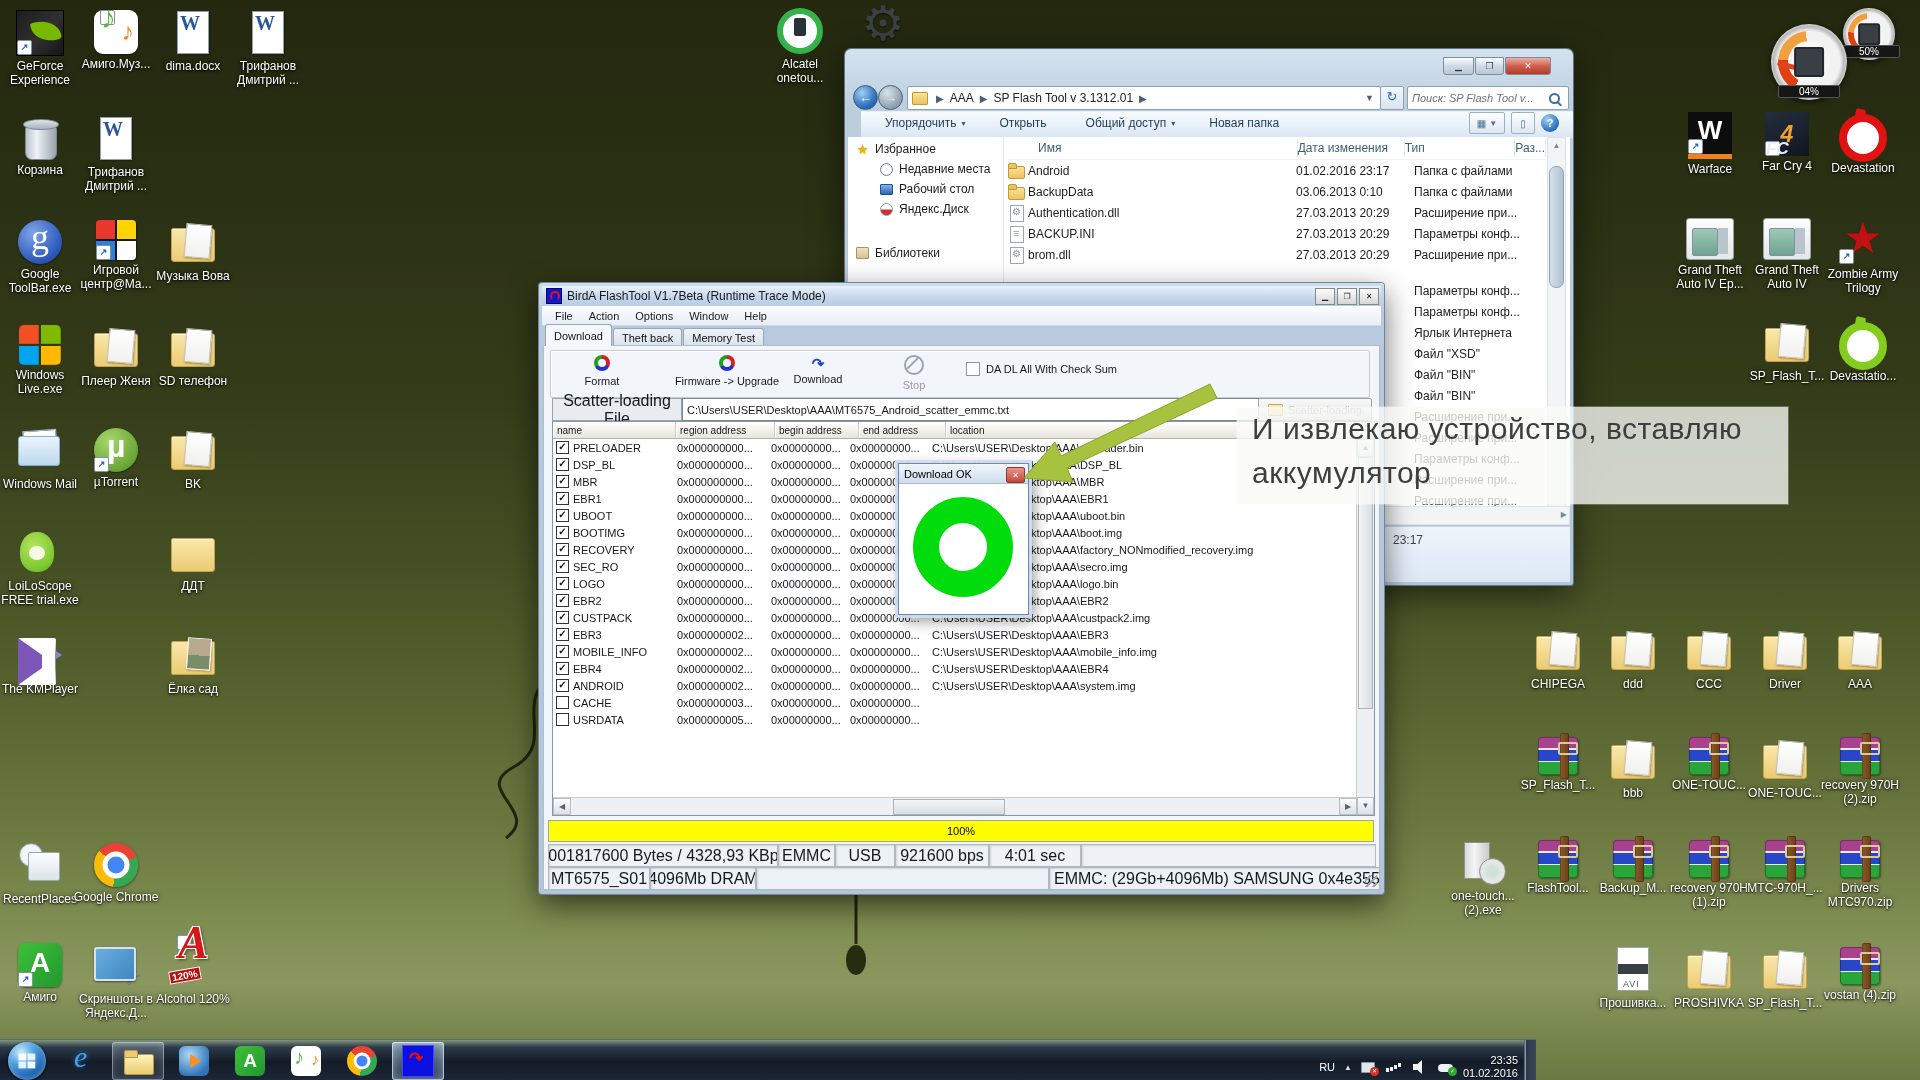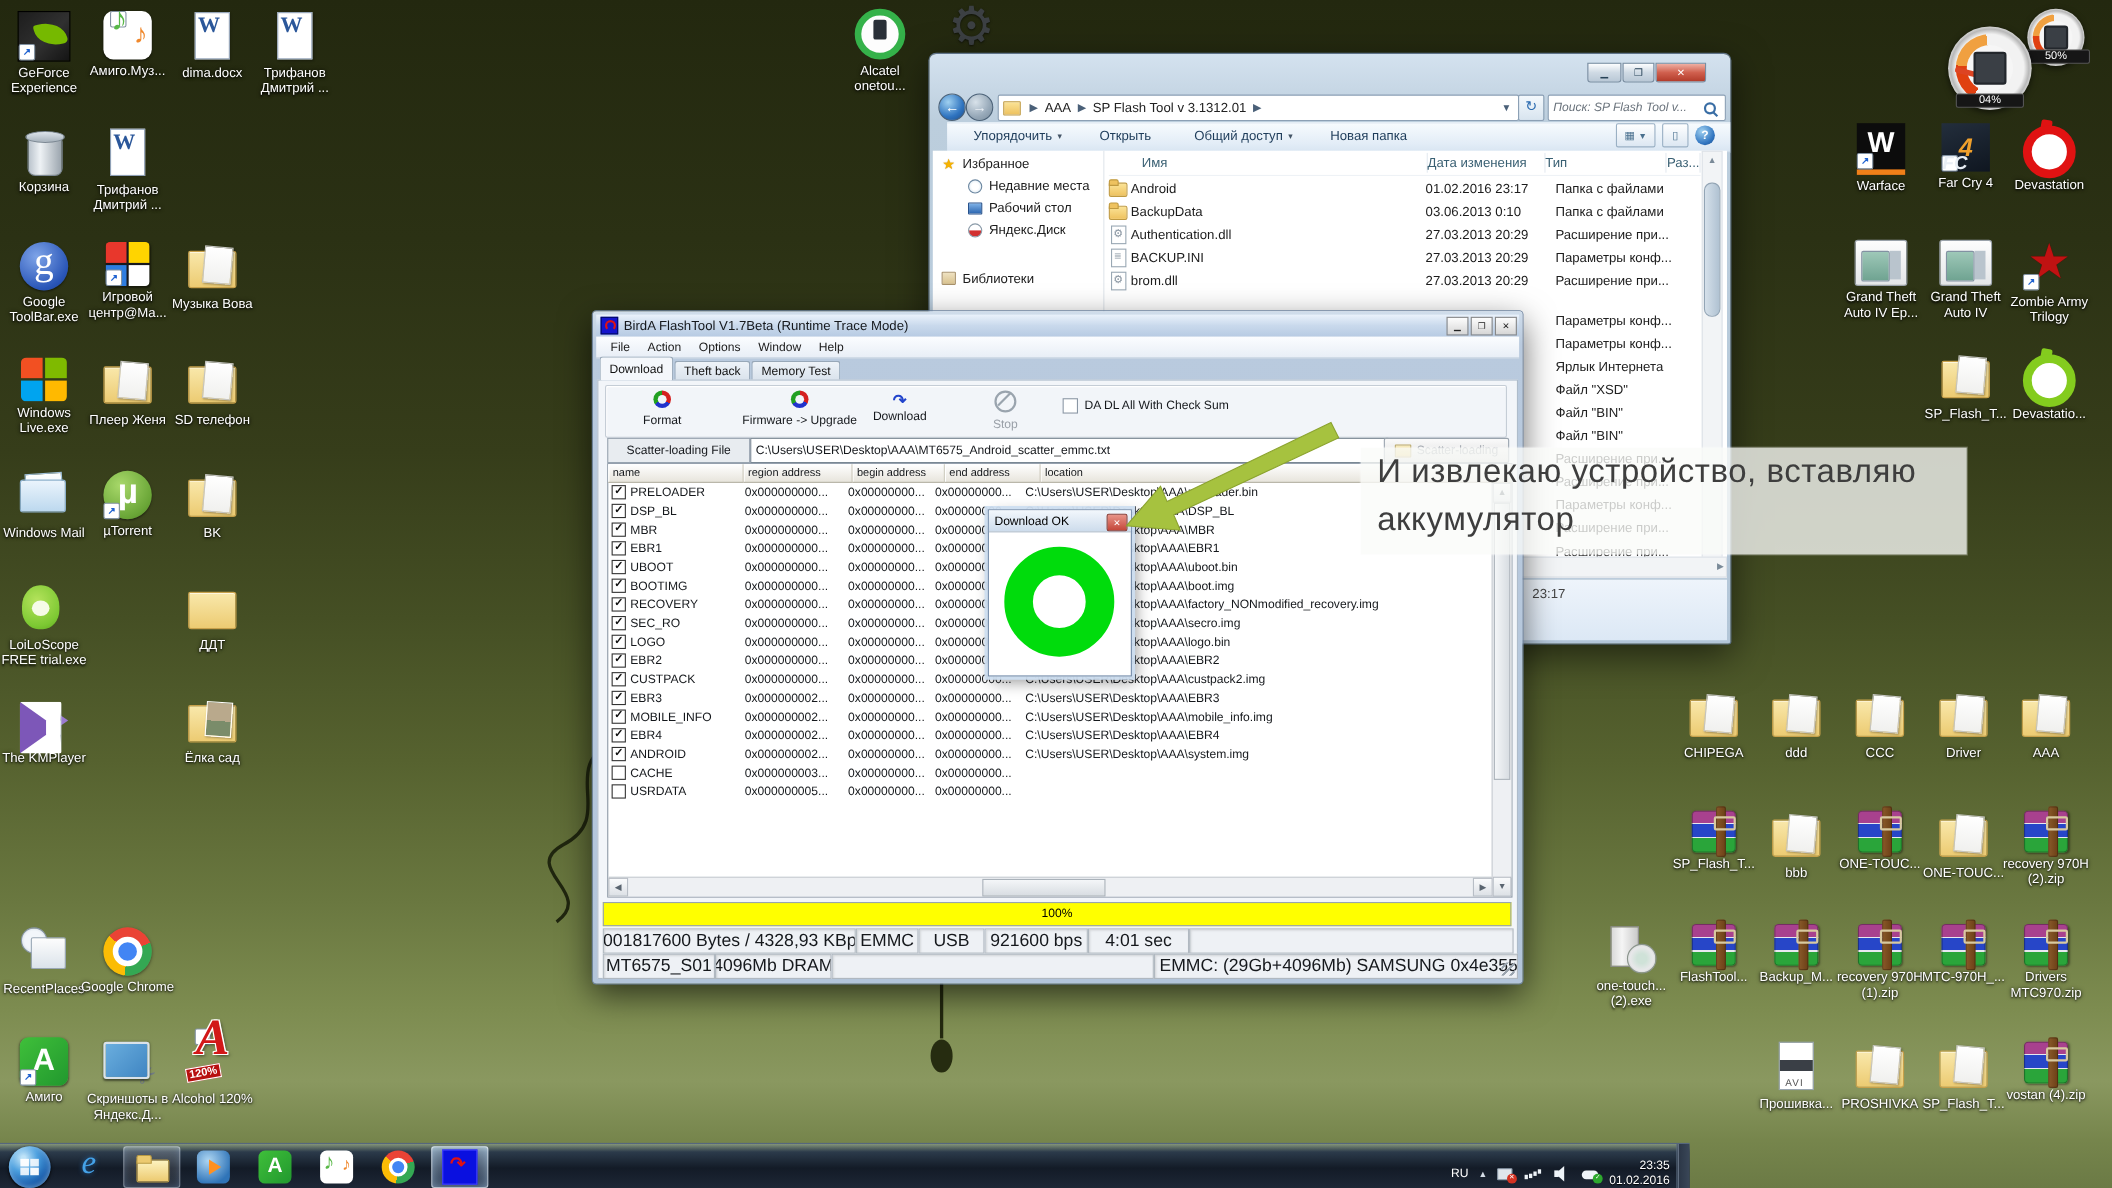--- a/index.html
+++ b/index.html
@@ -238,21 +238,21 @@
   .ftb .tbi{display:inline-block;width:16px;height:16px;margin-bottom:2px;position:relative;}
   .tbi-cycle{border-radius:50%;background:conic-gradient(#d42020 0 33%,#2233cc 33% 66%,#22a022 66% 100%);}
   .tbi-cycle::after{content:"";position:absolute;inset:4px;border-radius:50%;background:#f2f5f9;}
   .tbi-dl{color:#2244cc;font-weight:bold;font-size:15px;}
   .tbi-stop{border:2px solid #9aa4ae;border-radius:50%;width:12px;height:12px;}
   .tbi-stop::after{content:"";position:absolute;left:-1px;top:5px;width:16px;height:2px;background:#9aa4ae;transform:rotate(-45deg);}
   .ftb.dis{color:#9aa0a8;}
   #ft-chk{position:absolute;left:422px;top:16px;display:flex;align-items:center;gap:6px;font-size:11px;color:#15181c;}
   #ft-chk .box{width:12px;height:12px;background:#fff;border:1px solid #8a97a5;}
   #ft-scatter-label{position:absolute;left:8px;top:52px;width:128px;height:21px;background:#e8ecf0;
-    border:1px solid #98a4b0;font-size:11px;display:flex;align-items:center;justify-content:center;color:#15181c;}
+    border:1px solid #98a4b0;font-size:16px;display:flex;align-items:center;justify-content:center;color:#15181c;text-align:center;}
   #ft-scatter-field{position:absolute;left:138px;top:52px;width:570px;height:21px;background:#fff;
     border:1px solid #7a8894;font-size:11px;display:flex;align-items:center;padding:0 4px;color:#15181c;white-space:nowrap;overflow:hidden;}
   #ft-scatter-btn{position:absolute;left:714px;top:52px;width:112px;height:21px;
     background:linear-gradient(180deg,#fafafa,#dcdcdc);border:1px solid #9aa4ae;font-size:11px;color:#9aa0a8;
     display:flex;align-items:center;justify-content:center;gap:5px;border-radius:2px;}
   #ft-scatter-btn .mini-folder{width:13px;height:10px;background:linear-gradient(180deg,#f6eab8,#e8d187);border:1px solid #bba868;border-radius:1px;}
   #ft-table{position:absolute;left:8px;top:75px;width:821px;height:393px;background:#fff;border:1px solid #8a97a5;}
   #ft-thead{display:flex;height:17px;font-size:10px;color:#15181c;background:linear-gradient(180deg,#ffffff,#e6e3da);}
   #ft-thead .th{border-right:1px solid #cfccc0;border-bottom:1px solid #b5b2a5;padding-left:4px;display:flex;align-items:center;box-shadow:inset 1px 1px 0 #fff;}
   .th.t-name{width:118px;}.th.t-reg{width:94px;}.th.t-beg{width:79px;}.th.t-end{width:82px;}.th.t-loc{flex:1;}

